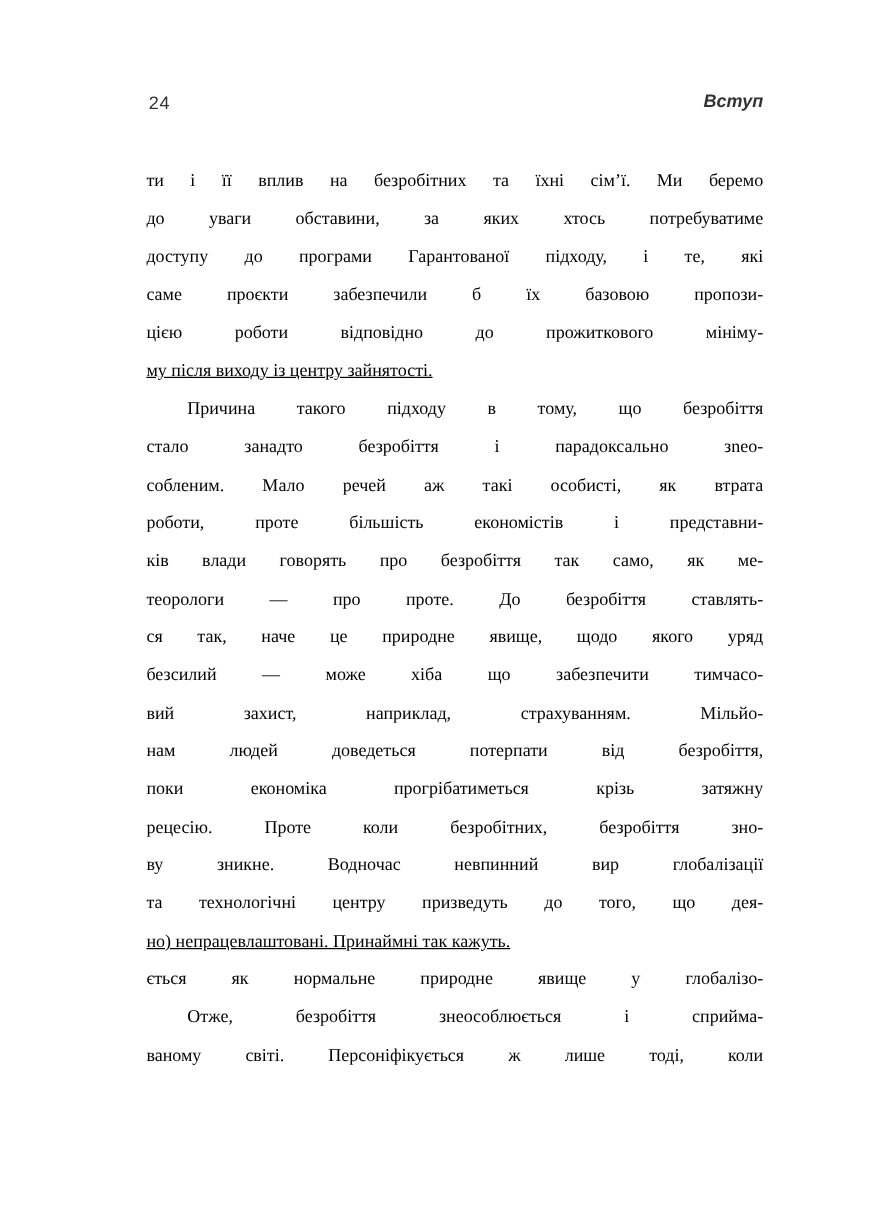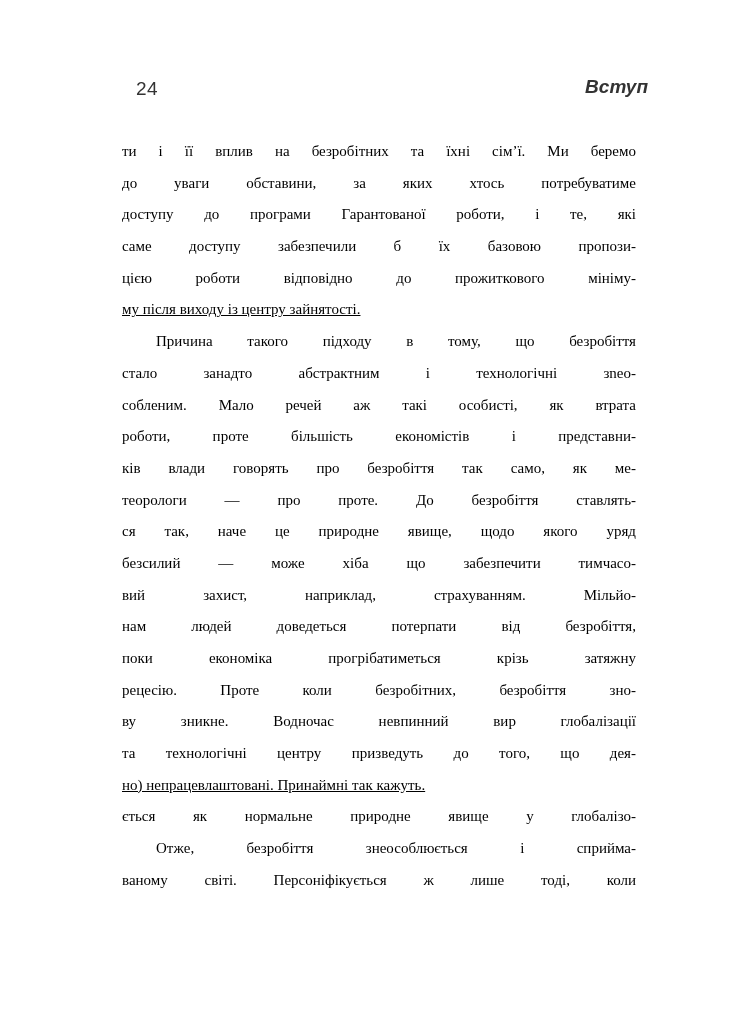--- a/index.html
+++ b/index.html
@@ -10,25 +10,25 @@
     body {
       width: 744px;
       height: 1024px;
       position: relative;
       overflow: hidden;
       color: #1e1e1e;
     }
     .running-head {
       position: absolute;
       top: 74px;
-      left: 136px;
+      left: 124px;
       width: 512px;
       height: 30px;
       font-family: "Liberation Sans", "DejaVu Sans", sans-serif;
-      font-size: 19px;
+      font-size: 15px;
       color: #333333;
     }
     .page-number {
       position: absolute;
       left: 0;
       top: 4px;
       letter-spacing: 0.5px;
     }
     .section-title {
       position: absolute;
@@ -66,26 +66,26 @@
 <body>
 
 <div class="running-head">
   <span class="page-number">24</span>
   <span class="section-title">Вступ</span>
 </div>
 
 <div class="text-block">
   <span class="line">ти і її вплив на безробітних та їхні сім’ї. Ми беремо</span>
   <span class="line">до уваги обставини, за яких хтось потребуватиме</span>
-  <span class="line">доступу до програми Гарантованої роботи, і те, які</span>
-  <span class="line">саме доступу забезпечили б їх базовою пропози-</span>
+  <span class="line">доступу до програми Гарантованої підходу, і те, які</span>
+  <span class="line">саме проєкти забезпечили б їх базовою пропози-</span>
   <span class="line">цією роботи відповідно до прожиткового мініму-</span>
   <span class="line last">му після виходу із центру зайнятості.</span>
   <span class="line indent">Причина такого підходу в тому, що безробіття</span>
-  <span class="line">стало занадто абстрактним і технологічні зneо-</span>
+  <span class="line">стало занадто безробіття і парадоксально зneо-</span>
   <span class="line">собленим. Мало речей аж такі особисті, як втрата</span>
   <span class="line">роботи, проте більшість економістів і представни-</span>
   <span class="line">ків влади говорять про безробіття так само, як ме-</span>
   <span class="line">теорологи — про проте. До безробіття ставлять-</span>
   <span class="line">ся так, наче це природне явище, щодо якого уряд</span>
   <span class="line">безсилий — може хіба що забезпечити тимчасо-</span>
   <span class="line">вий захист, наприклад, страхуванням. Мільйо-</span>
   <span class="line">нам людей доведеться потерпати від безробіття,</span>
   <span class="line">поки економіка прогрібатиметься крізь затяжну</span>
   <span class="line">рецесію. Проте коли безробітних, безробіття зно-</span>

